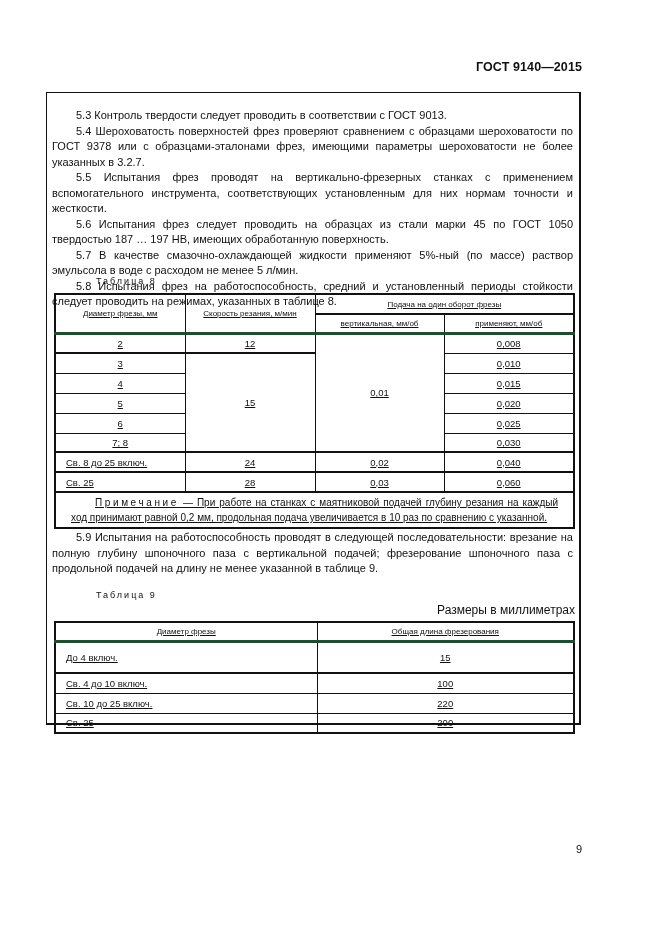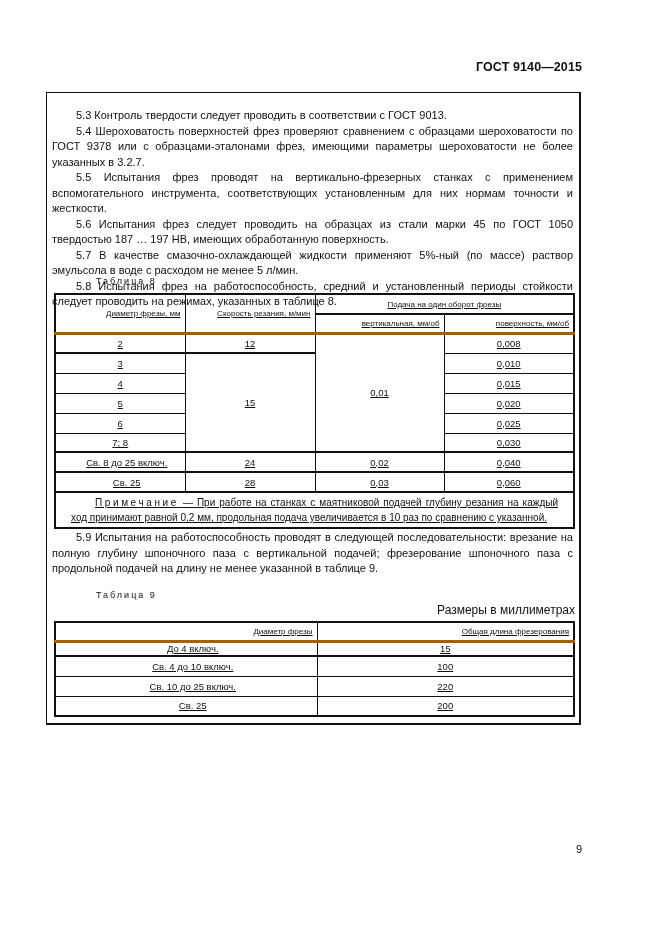--- a/index.html
+++ b/index.html
@@ -30,22 +30,22 @@
   }
   table.t {
     position: absolute; border-collapse: collapse; table-layout: fixed;
     font-size: 9.5px;
   }
   table.t td {
     border: 1px solid #111; padding: 0 4px; text-align: center;
     vertical-align: middle; overflow: hidden; white-space: nowrap; text-decoration: underline;
   }
   table.t td.hdr { font-size: 8px; }
-  table.t td.left { text-align: center; padding-left: 17px; }
-  table.t .thick-bottom { border-bottom: 3px solid #a16207; text-align: right; }
+  table.t td.left { text-align: left; padding-left: 10px; }
+  table.t .thick-bottom { border-bottom: 3px solid #14532d; }
   table.t .thick-top { border-top: 2px solid #111; }
   #t8 { left: 54px; top: 293px; width: 519px; border: 2px solid #111; }
   #t9 { left: 54px; top: 621px; width: 519px; border: 2px solid #111; }
   .note-cell {
     white-space: normal !important; text-align: justify !important;
     font-size: 10px; line-height: 15px; padding: 2px 15px !important;
   }
   .note-cell .lead { letter-spacing: 2.6px; }
   .note-indent { display: inline-block; width: 24px; }
   .page-num {
@@ -78,21 +78,21 @@
       <col style="width:130px">
   </colgroup>
   <tbody>
       <tr style="height:20px">
     <td class="hdr thick-bottom" rowspan="2">Диаметр фрезы, мм</td>
     <td class="hdr thick-bottom" rowspan="2">Скорость резания, м/мин</td>
     <td class="hdr" colspan="2" style="border-bottom:2px solid #111">Подача на один оборот фрезы</td>
   </tr>
   <tr style="height:19px">
     <td class="hdr thick-bottom">вертикальная, мм/об</td>
-    <td class="hdr thick-bottom">поверхность, мм/об</td>
+    <td class="hdr thick-bottom">применяют, мм/об</td>
   </tr>
   <tr style="height:20px">
     <td>2</td>
     <td>12</td>
     <td rowspan="6">0,01</td>
     <td>0,008</td>
   </tr>
   <tr style="height:20px">
     <td class="thick-top">3</td>
     <td rowspan="5" class="thick-top">15</td>
@@ -142,21 +142,21 @@
 <table class="t" id="t9">
   <colgroup>
     <col style="width:262px">
       <col style="width:257px">
   </colgroup>
   <tbody>
       <tr style="height:19px">
     <td class="hdr thick-bottom">Диаметр фрезы</td>
     <td class="hdr thick-bottom">Общая длина фрезерования</td>
   </tr>
-  <tr style="height:15px">
+  <tr style="height:32px">
     <td class="left">До 4 включ.</td>
     <td>15</td>
   </tr>
   <tr style="height:20px">
     <td class="left thick-top">Св. 4 до 10 включ.</td>
     <td class="thick-top">100</td>
   </tr>
   <tr style="height:20px">
     <td class="left">Св. 10 до 25 включ.</td>
     <td>220</td>

